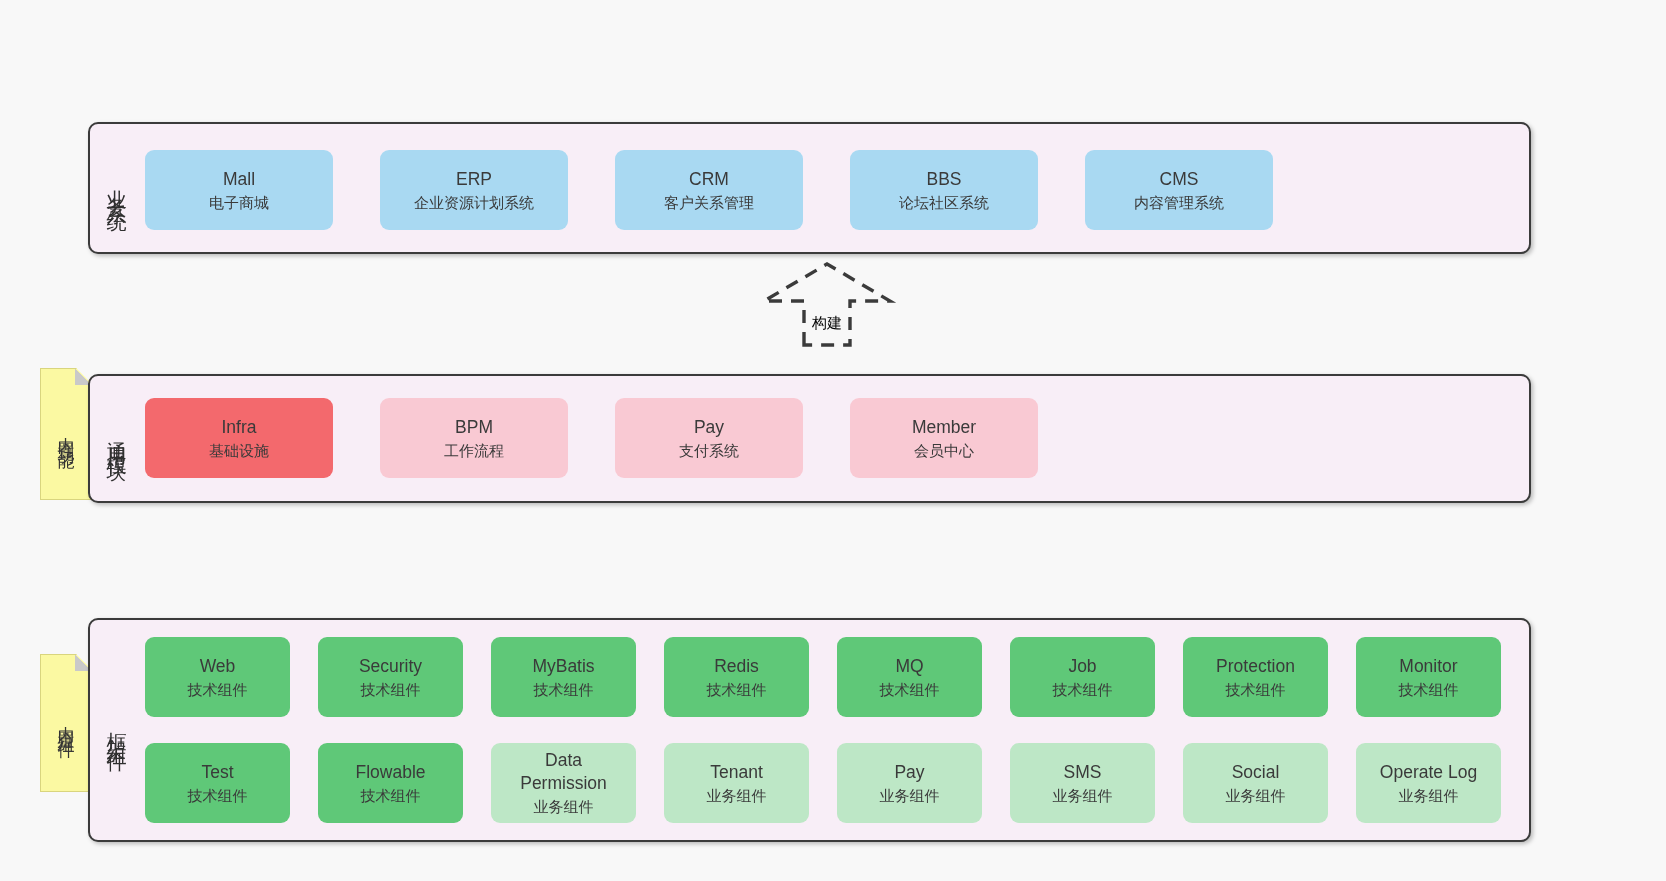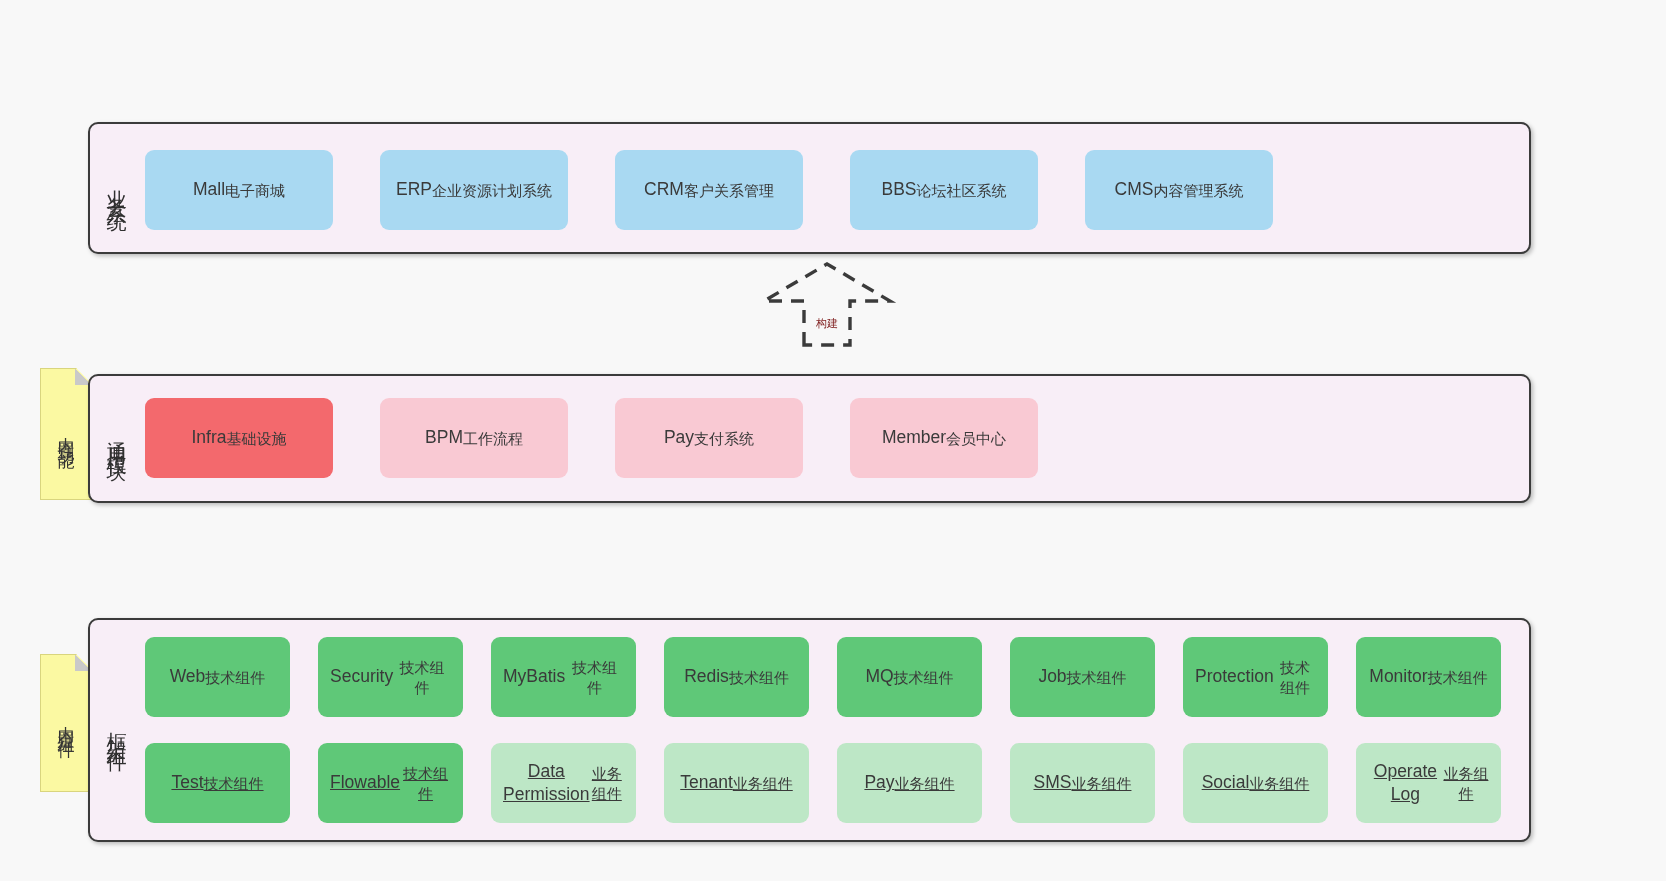--- a/index.html
+++ b/index.html
@@ -25,24 +25,24 @@
     font-size:20px; letter-spacing:7px; color:#2f2f2f; white-space:nowrap;
   }
 
   
   .box-row { position:absolute; left:55px; display:flex; }
   .box-row.wide  { gap:47px; }
   .box-row.small { gap:28px; }
   #band-business .box-row   { top:26px; }
   #band-modules  .box-row   { top:22px; }
   #band-components .row1    { top:17px; }
-  #band-components .row2    { top:123px;text-decoration:underline; }
+  #band-components .row2    { top:123px; }
 
   .box {
-    border-radius:9px; display:flex; 
+    border-radius:9px; display:flex; flex-direction:column;
     align-items:center; justify-content:center; text-align:center;
     line-height:1.32; box-sizing:border-box;
   }
   .box.wide  { width:188px; height:80px; padding:0 8px; }
   .box.small { width:145px; height:80px; padding:0 12px; }
   .box-name { font-size:17.5px; }
   .box-desc { font-size:15px; margin-top:2px; }
 
   .blue        { background:#a9d9f2; }
   .red         { background:#f3696d; }
@@ -68,21 +68,21 @@
     font-size:17px; letter-spacing:5px; color:#333; margin:0 auto;
   }
 
   
   .arrow { position:absolute; z-index:2; width:140px; height:88px; }
   #arrow-build     { left:757px; top:259px; }
   #arrow-implement { left:770px; top:517px; }
   .arrow svg { display:block; width:140px; height:88px; }
   .arrow-label {
     position:absolute; left:50%; top:64px; transform:translate(-50%,-50%);
-    background:#f8f8f8; padding:1px 4px; font-size:11px; color:#7f1d1d;
+    background:#f8f8f8; padding:1px 4px; font-size:15px; color:#000000;
     white-space:nowrap;
   }
 </style>
 </head>
 <body>
 
 <div class="page">
 
   <div class="band" id="band-business">
     <div class="band-label">业务系统</div>

